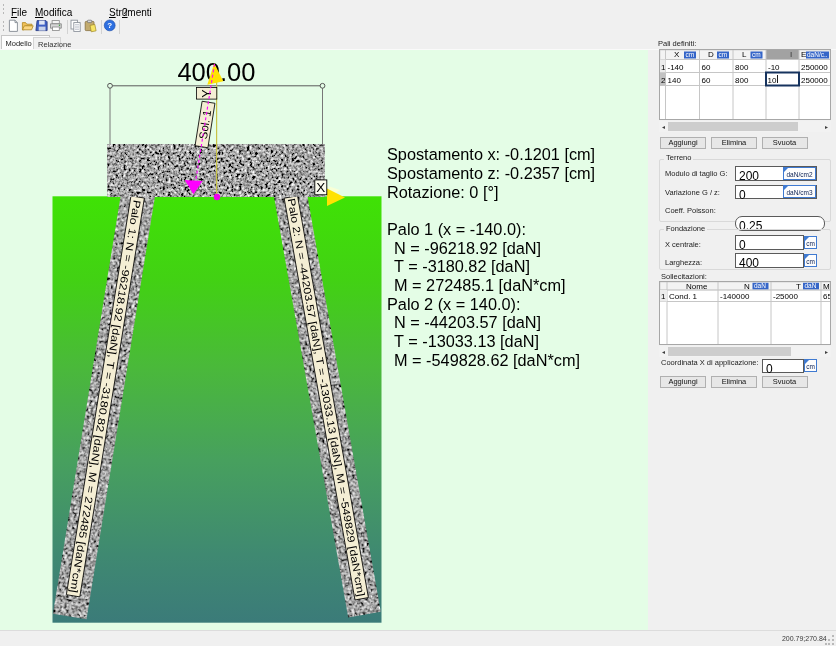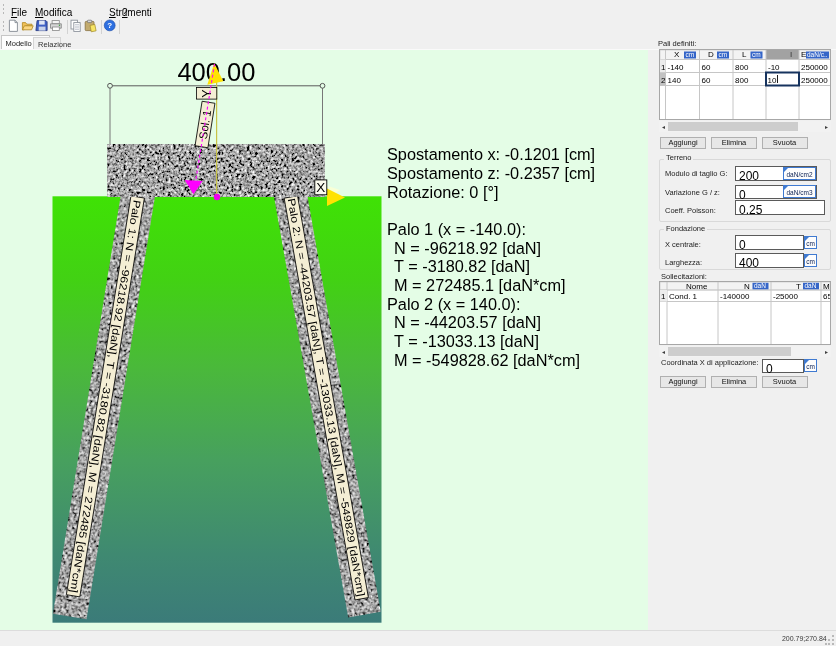--- a/index.html
+++ b/index.html
@@ -258,21 +258,21 @@
     <div class="tbox" style="left:87px;top:166px;width:82px;height:14.5px;">
         <span>200</span>
       </div>
     <div class="chip" style="left:135px;top:166.8px;width:33px;height:13px;line-height:13px;">daN/cm2</div>
     <div class="flab" style="left:17px;top:188px;text-align:center;">Variazione G / z:</div>
     <div class="tbox" style="left:87px;top:184.6px;width:82px;height:14.5px;">
         <span>0</span>
       </div>
     <div class="chip" style="left:135px;top:185.4px;width:33px;height:13px;line-height:13px;">daN/cm3</div>
     <div class="flab" style="left:17px;top:206px;">Coeff. Poisson:</div>
-    <div class="tbox" style="left:87px;top:200px;width:90px;height:14.5px;">
+    <div class="tbox" style="left:87px;top:216px;width:90px;height:14.5px;border-radius:7px;">
         <span>0.25</span>
       </div>
 
     <div class="gbox" style="left:11px;top:229.4px;width:172px;height:41px;"></div>
     <div class="glab" style="left:16px;top:223.5px;">Fondazione</div>
     <div class="flab" style="left:17px;top:239.5px;">X centrale:</div>
     <div class="tbox" style="left:87px;top:235px;width:68.5px;height:14.5px;">
         <span>0</span>
       </div>
     <div class="chip" style="left:156px;top:235.8px;width:13px;height:13px;line-height:13px;">cm</div>

